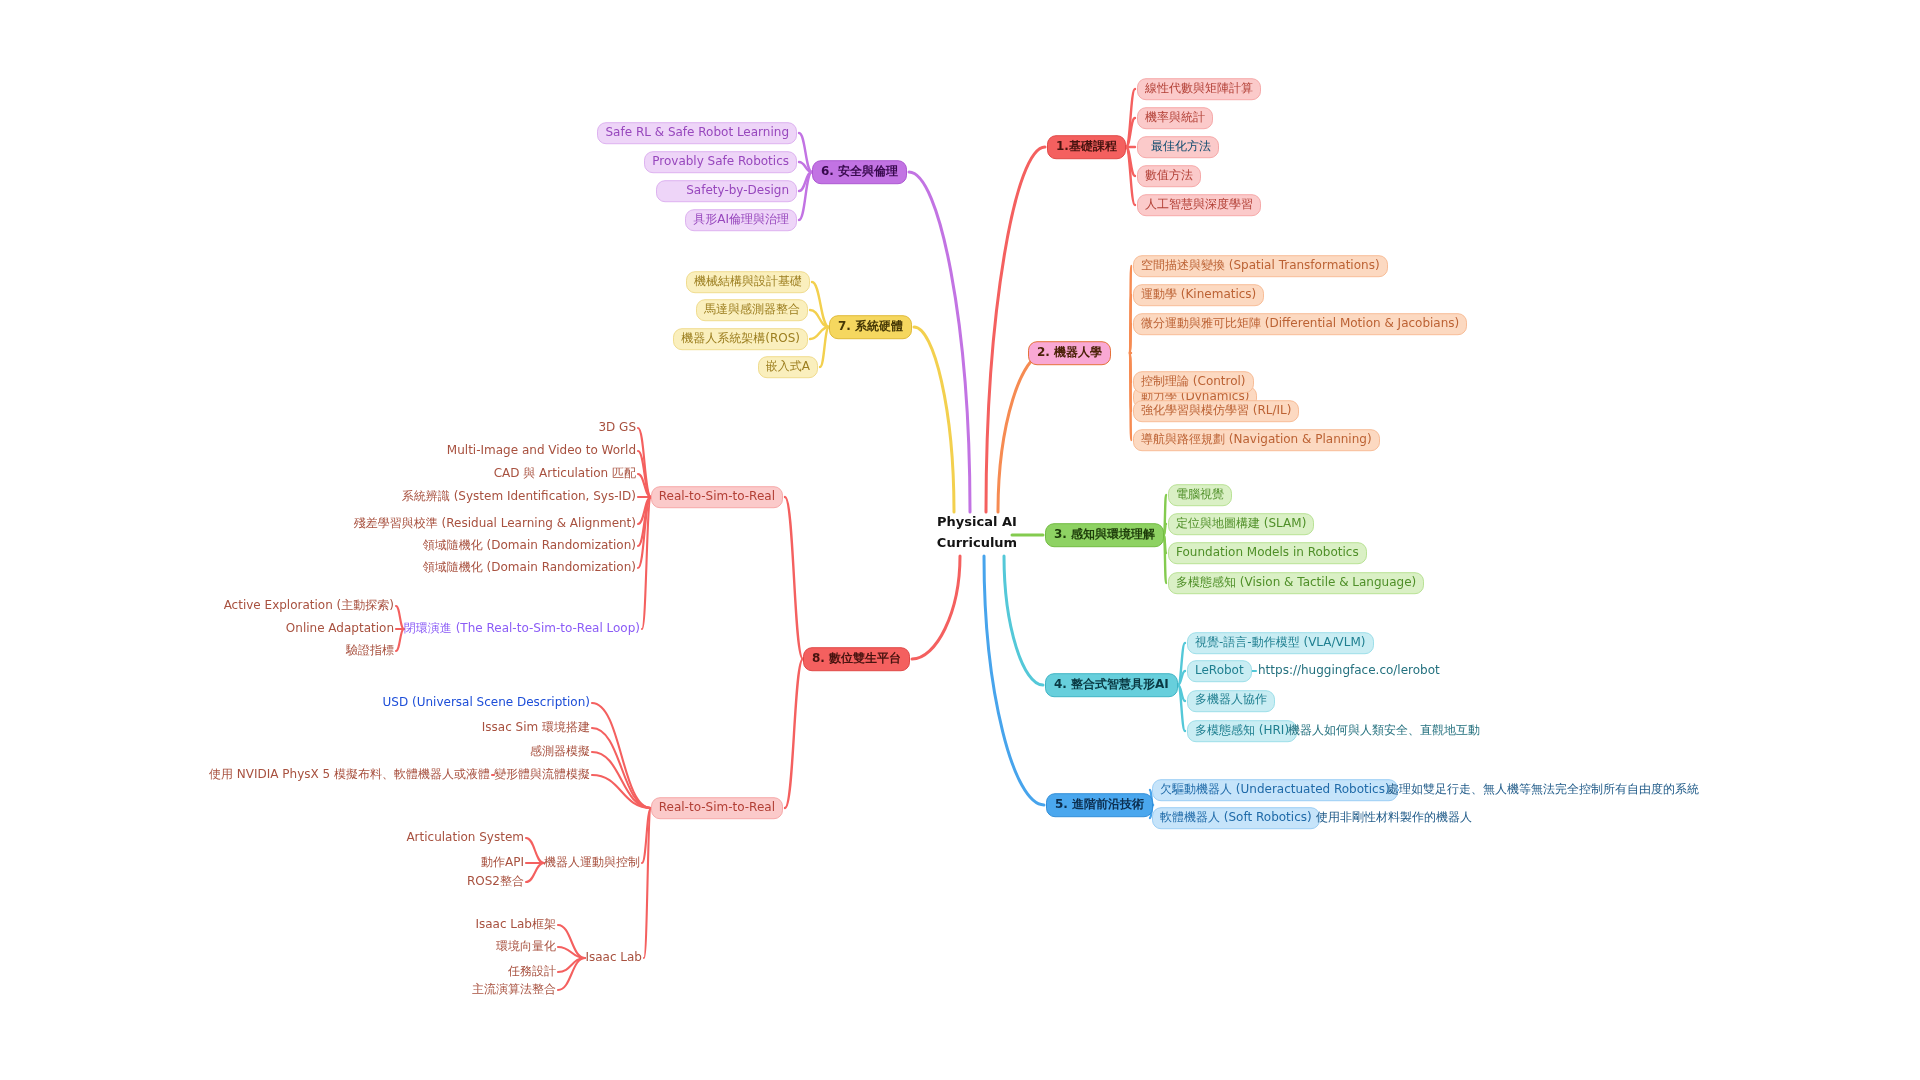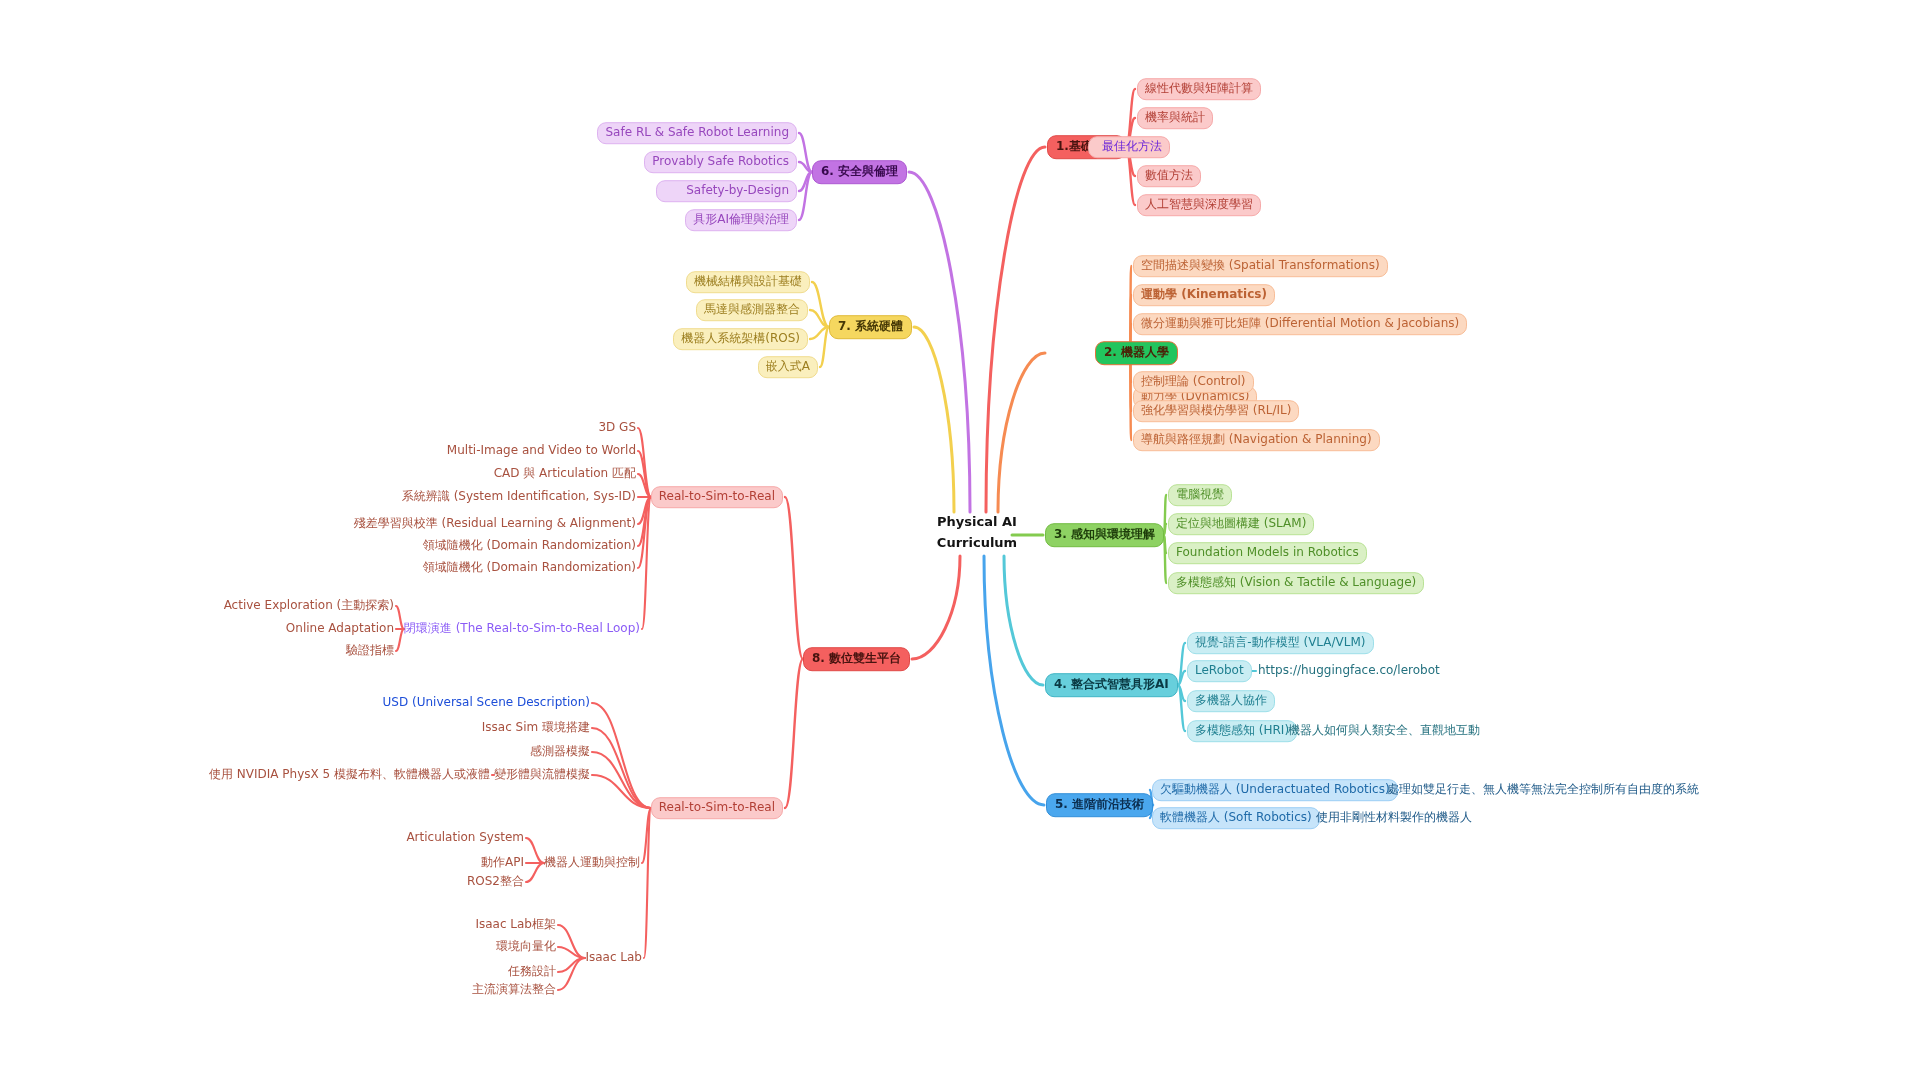--- a/index.html
+++ b/index.html
@@ -93,41 +93,41 @@
       <path d="M 585 958 C 571.5 958, 571.5 925, 558 925" fill="none" stroke="#f4605f" stroke-width="2.1" stroke-linecap="round"></path>
       <path d="M 585 958 C 571.5 958, 571.5 947, 558 947" fill="none" stroke="#f4605f" stroke-width="2.1" stroke-linecap="round"></path>
       <path d="M 585 958 C 571.5 958, 571.5 972, 558 972" fill="none" stroke="#f4605f" stroke-width="2.1" stroke-linecap="round"></path>
       <path d="M 585 958 C 571.5 958, 571.5 990, 558 990" fill="none" stroke="#f4605f" stroke-width="2.1" stroke-linecap="round"></path>
     </svg>
 <div class="node center" style="left: 977px; transform: translate(-50%, -50%); top: 533px;">Physical AI
 Curriculum</div>
     <div class="node main" style="background: rgb(244, 96, 95); border-color: rgb(224, 73, 72); color: rgb(71, 19, 15); left: 1047px; top: 147px;">1.基礎課程</div>
     <div class="node box" style="background: rgb(251, 202, 202); border-color: rgb(246, 169, 169); color: rgb(178, 63, 53); left: 1137px; top: 89px;">線性代數與矩陣計算</div>
     <div class="node box" style="background: rgb(251, 202, 202); border-color: rgb(246, 169, 169); color: rgb(178, 63, 53); left: 1137px; top: 118px;">機率與統計</div>
-    <div class="node box" style="background: rgb(251, 202, 202); border-color: rgb(246, 169, 169); color: #6d28d9; left: 1088px; top: 147px; padding-left: 13px;">最佳化方法</div>
+    <div class="node box" style="background: rgb(251, 202, 202); border-color: rgb(246, 169, 169); color: #0c4a6e; left: 1137px; top: 147px; padding-left: 13px;">最佳化方法</div>
     <div class="node box" style="background: rgb(251, 202, 202); border-color: rgb(246, 169, 169); color: rgb(178, 63, 53); left: 1137px; top: 176px;">數值方法</div>
     <div class="node box" style="background: rgb(251, 202, 202); border-color: rgb(246, 169, 169); color: rgb(178, 63, 53); left: 1137px; top: 205px;">人工智慧與深度學習</div>
-    <div class="node main" style="background: #22c55e; border-color: rgb(229, 113, 58); color: rgb(75, 34, 8); left: 1095px; top: 353px;">2. 機器人學</div>
+    <div class="node main" style="background: #f9a8d4; border-color: rgb(229, 113, 58); color: rgb(75, 34, 8); left: 1028px; top: 353px;">2. 機器人學</div>
     <div class="node box" style="background: rgb(252, 217, 193); border-color: rgb(248, 189, 151); color: rgb(188, 98, 52); left: 1133px; top: 266px;">空間描述與變換 (Spatial Transformations)</div>
-    <div class="node box" style="background: rgb(252, 217, 193); border-color: rgb(248, 189, 151); color: rgb(188, 98, 52); left: 1133px; top: 295px; font-weight: bold;">運動學 (Kinematics)</div>
+    <div class="node box" style="background: rgb(252, 217, 193); border-color: rgb(248, 189, 151); color: rgb(188, 98, 52); left: 1133px; top: 295px;">運動學 (Kinematics)</div>
     <div class="node box" style="background: rgb(252, 217, 193); border-color: rgb(248, 189, 151); color: rgb(188, 98, 52); left: 1133px; top: 324px;">微分運動與雅可比矩陣 (Differential Motion &amp; Jacobians)</div>
     <div class="node box" style="background: rgb(252, 217, 193); border-color: rgb(248, 189, 151); color: rgb(188, 98, 52); left: 1133px; top: 353px; margin-top: 44px;">動力學 (Dynamics)</div>
     <div class="node box" style="background: rgb(252, 217, 193); border-color: rgb(248, 189, 151); color: rgb(188, 98, 52); left: 1133px; top: 382px;">控制理論 (Control)</div>
     <div class="node box" style="background: rgb(252, 217, 193); border-color: rgb(248, 189, 151); color: rgb(188, 98, 52); left: 1133px; top: 411px;">強化學習與模仿學習 (RL/IL)</div>
     <div class="node box" style="background: rgb(252, 217, 193); border-color: rgb(248, 189, 151); color: rgb(188, 98, 52); left: 1133px; top: 440px;">導航與路徑規劃 (Navigation &amp; Planning)</div>
     <div class="node main" style="background: rgb(142, 210, 99); border-color: rgb(114, 188, 66); color: rgb(29, 60, 10); left: 1045px; top: 535px;">3. 感知與環境理解</div>
     <div class="node box" style="background: rgb(218, 240, 197); border-color: rgb(185, 226, 149); color: rgb(79, 143, 40); left: 1168px; top: 495px;">電腦視覺</div>
     <div class="node box" style="background: rgb(218, 240, 197); border-color: rgb(185, 226, 149); color: rgb(79, 143, 40); left: 1168px; top: 524px;">定位與地圖構建 (SLAM)</div>
     <div class="node box" style="background: rgb(218, 240, 197); border-color: rgb(185, 226, 149); color: rgb(79, 143, 40); left: 1168px; top: 553px;">Foundation Models in Robotics</div>
     <div class="node box" style="background: rgb(218, 240, 197); border-color: rgb(185, 226, 149); color: rgb(79, 143, 40); left: 1168px; top: 583px;">多模態感知 (Vision &amp; Tactile &amp; Language)</div>
     <div class="node main" style="background: rgb(103, 207, 220); border-color: rgb(63, 180, 197); color: rgb(10, 58, 68); left: 1045px; top: 685px;">4. 整合式智慧具形AI</div>
     <div class="node box" style="background: rgb(201, 237, 243); border-color: rgb(156, 223, 233); color: rgb(31, 127, 144); left: 1187px; top: 643px;">視覺-語言-動作模型 (VLA/VLM)</div>
     <div class="node box" style="background: rgb(201, 237, 243); border-color: rgb(156, 223, 233); color: rgb(31, 127, 144); left: 1187px; top: 671px;">LeRobot</div>
     <div class="node text" style="color: rgb(35, 112, 126); left: 1258px; top: 671px;">https://huggingface.co/lerobot</div>
-    <div class="node box" style="background: rgb(201, 237, 243); border-color: rgb(156, 223, 233); color: rgb(31, 127, 144); left: 1187px; top: 701px;">多機器人協作</div>
+    <div class="node box" style="background: rgb(201, 237, 243); border-color: rgb(156, 223, 233); color: rgb(31, 127, 144); left: 1187px; top: 701px; font-family: Liberation Mono, monospace;">多機器人協作</div>
     <div class="node box" style="background: rgb(201, 237, 243); border-color: rgb(156, 223, 233); color: rgb(31, 127, 144); left: 1187px; top: 731px;">多模態感知 (HRI)</div>
     <div class="node text" style="color: rgb(35, 112, 126); left: 1288px; top: 731px;">機器人如何與人類安全、直觀地互動</div>
     <div class="node main" style="background: rgb(74, 167, 238); border-color: rgb(51, 143, 216); color: rgb(11, 45, 78); left: 1046px; top: 805px;">5. 進階前沿技術</div>
     <div class="node box" style="background: rgb(198, 228, 250); border-color: rgb(156, 206, 245); color: rgb(31, 106, 168); left: 1152px; top: 790px;">欠驅動機器人 (Underactuated Robotics)</div>
     <div class="node text" style="color: rgb(31, 90, 136); left: 1387px; top: 790px;">處理如雙足行走、無人機等無法完全控制所有自由度的系統</div>
     <div class="node box" style="background: rgb(198, 228, 250); border-color: rgb(156, 206, 245); color: rgb(31, 106, 168); left: 1152px; top: 818px;">軟體機器人 (Soft Robotics)</div>
     <div class="node text" style="color: rgb(31, 90, 136); left: 1316px; top: 818px;">使用非剛性材料製作的機器人</div>
     <div class="node main" style="background: rgb(194, 115, 227); border-color: rgb(173, 88, 210); color: rgb(56, 9, 78); right: 1013px; top: 172px;">6. 安全與倫理</div>
     <div class="node box" style="background: rgb(238, 213, 248); border-color: rgb(221, 178, 240); color: rgb(151, 71, 189); right: 1123px; top: 133px;">Safe RL &amp; Safe Robot Learning</div>
     <div class="node box" style="background: rgb(238, 213, 248); border-color: rgb(221, 178, 240); color: rgb(151, 71, 189); right: 1123px; top: 162px;">Provably Safe Robotics</div>

